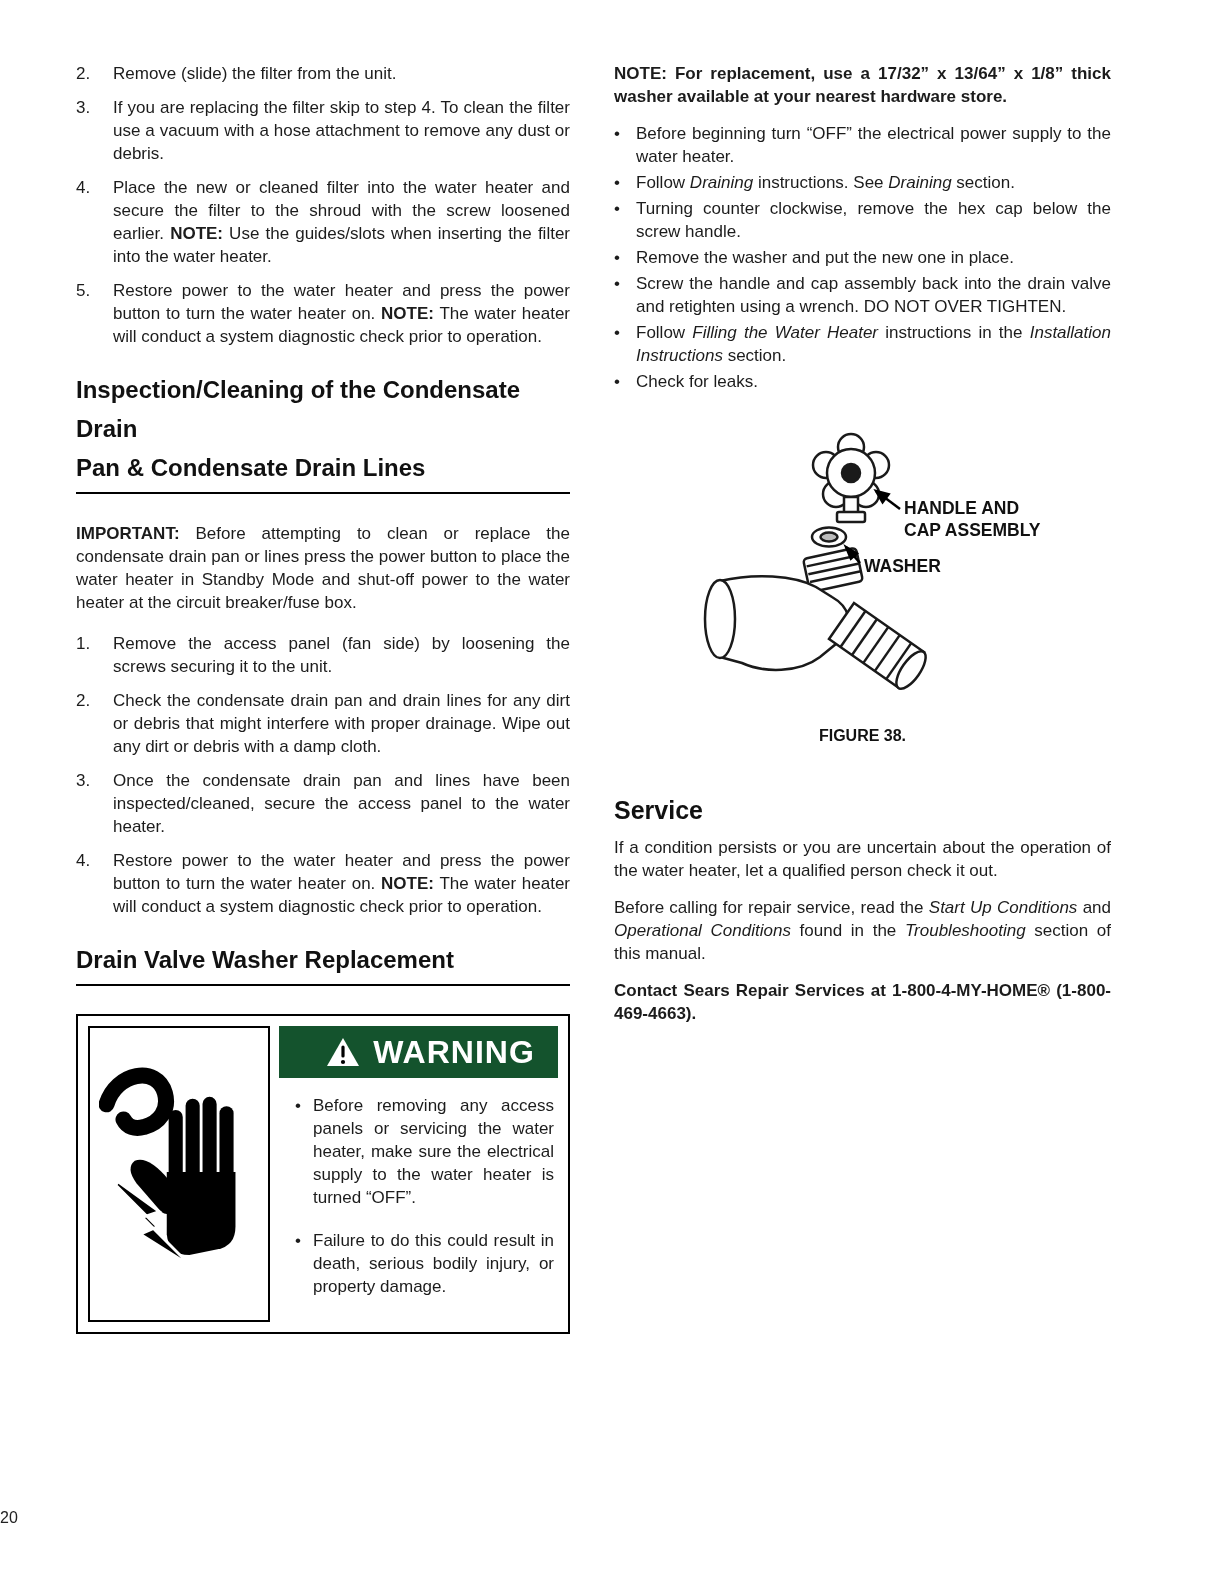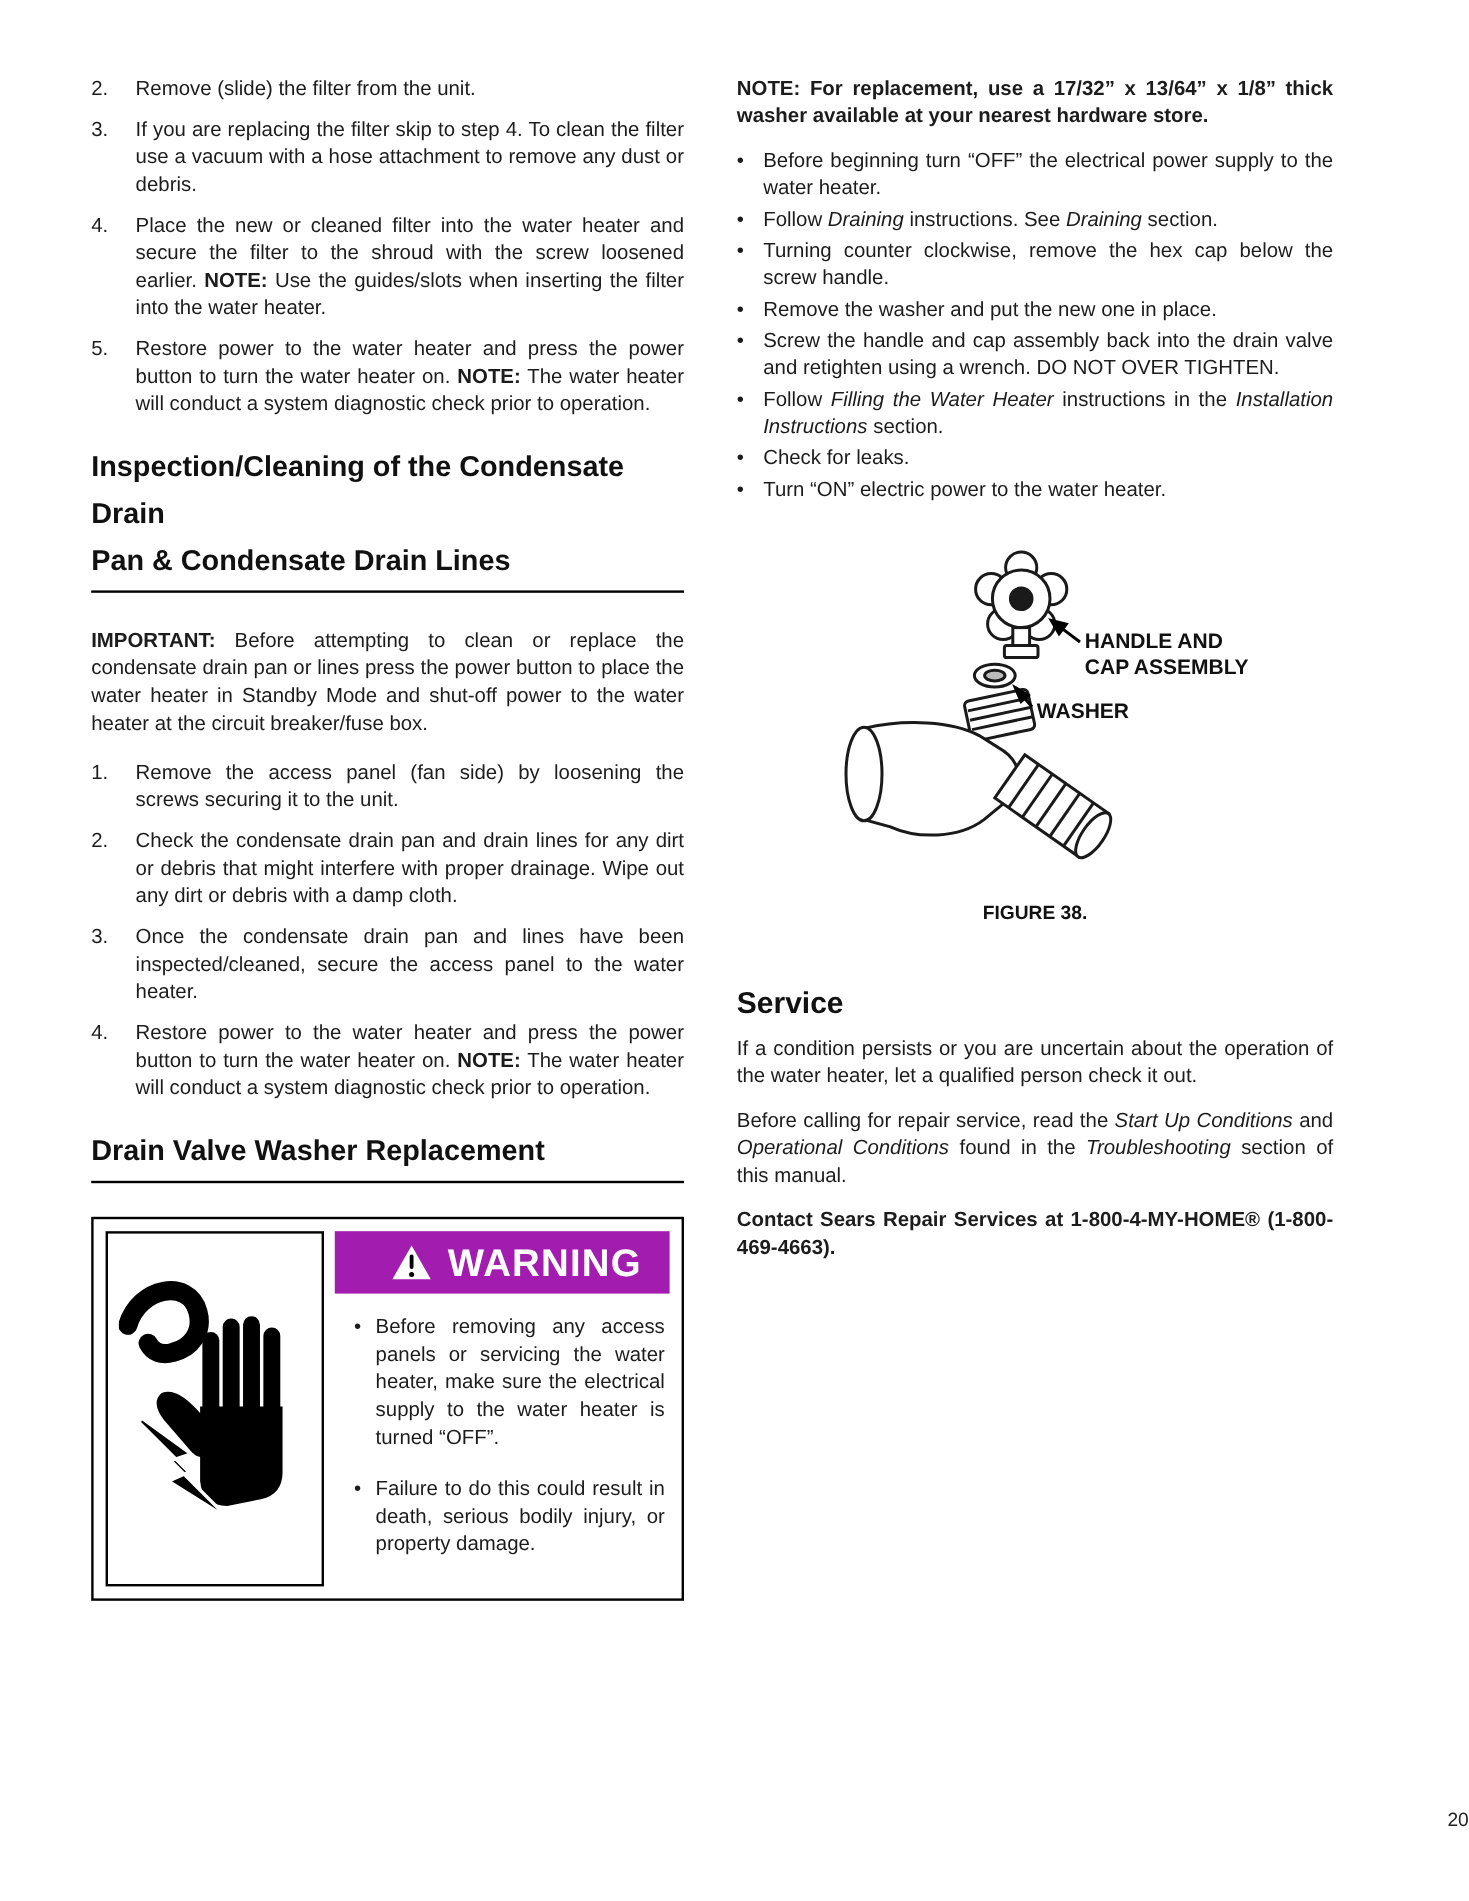--- a/index.html
+++ b/index.html
@@ -42,21 +42,21 @@
   
   .warnbox { border: 2px solid #000; padding: 10px; margin-top: 14px; }
   .warn-inner { display: flex; gap: 9px; }
   .warn-icon {
     width: 182px; flex: none; border: 2px solid #000;
     display: flex; align-items: center; justify-content: center;
     padding: 8px 4px;
   }
   .warn-right { flex: 1; display: flex; flex-direction: column; }
   .warn-title {
-    background: #a21caf; color: #fff; font-weight: 700; font-size: 32px;
+    background: #14532d; color: #fff; font-weight: 700; font-size: 32px;
     height: 52px; display: flex; align-items: center; justify-content: center;
     gap: 12px; letter-spacing: 1px; padding-left: 23px;
   }
   .warn-text { padding: 16px 4px 4px 16px; }
   .warn-text .bullet { margin-bottom: 20px; }
   .warn-text .bullet::before { width: 18px; }
 
   
   .note-bold { font-weight: 700; text-align: justify; margin-bottom: 14px; }
 
@@ -66,21 +66,21 @@
   .fig-label .ln { display: block; }
   .fig-caption {
     position: absolute; left: 0; right: 0; bottom: 2px;
     text-align: center; font-weight: 700; font-size: 16px; color: #111;
   }
 
   h2.service-h { font-size: 25px; font-weight: 700; margin: 50px 0 14px 0; color: #111; }
 
   .pageno {
     position: absolute; left: 0; right: 0; top: 1506px;
-    text-align: right; font-size: 16px; color: #222;
+    text-align: left; font-size: 16px; color: #222;
   }
 </style>
 </head>
 <body>
 
 <div class="page">
 
   <div class="col col-left">
 
     <div>
@@ -188,23 +188,20 @@
       </div>
       <div class="bullet">
         <span class="bt"><span>Screw the handle and cap assembly back into the drain valve and retighten using a wrench. DO NOT OVER TIGHTEN.</span></span>
       </div>
       <div class="bullet">
         <span class="bt"><span>Follow </span><span class="ital">Filling the Water Heater</span><span> instructions in the </span><span class="ital">Installation Instructions</span><span> section.</span></span>
       </div>
       <div class="bullet">
         <span class="bt"><span>Check for leaks.</span></span>
       </div>
-      <div class="bullet">
-        <span class="bt"><span>Turn “ON” electric power to the water heater.</span></span>
-      </div>
     </div>
 
     <div class="figure">
       <svg class="art" width="497" height="338" viewBox="0 0 497 338">
 
         <g stroke="#1a1a1a" stroke-width="2.5" fill="#fff">
           <circle cx="237" cy="36" r="13"></circle>
           <circle cx="212" cy="54" r="13"></circle>
           <circle cx="262" cy="54" r="13"></circle>
           <circle cx="222" cy="83" r="13"></circle>

